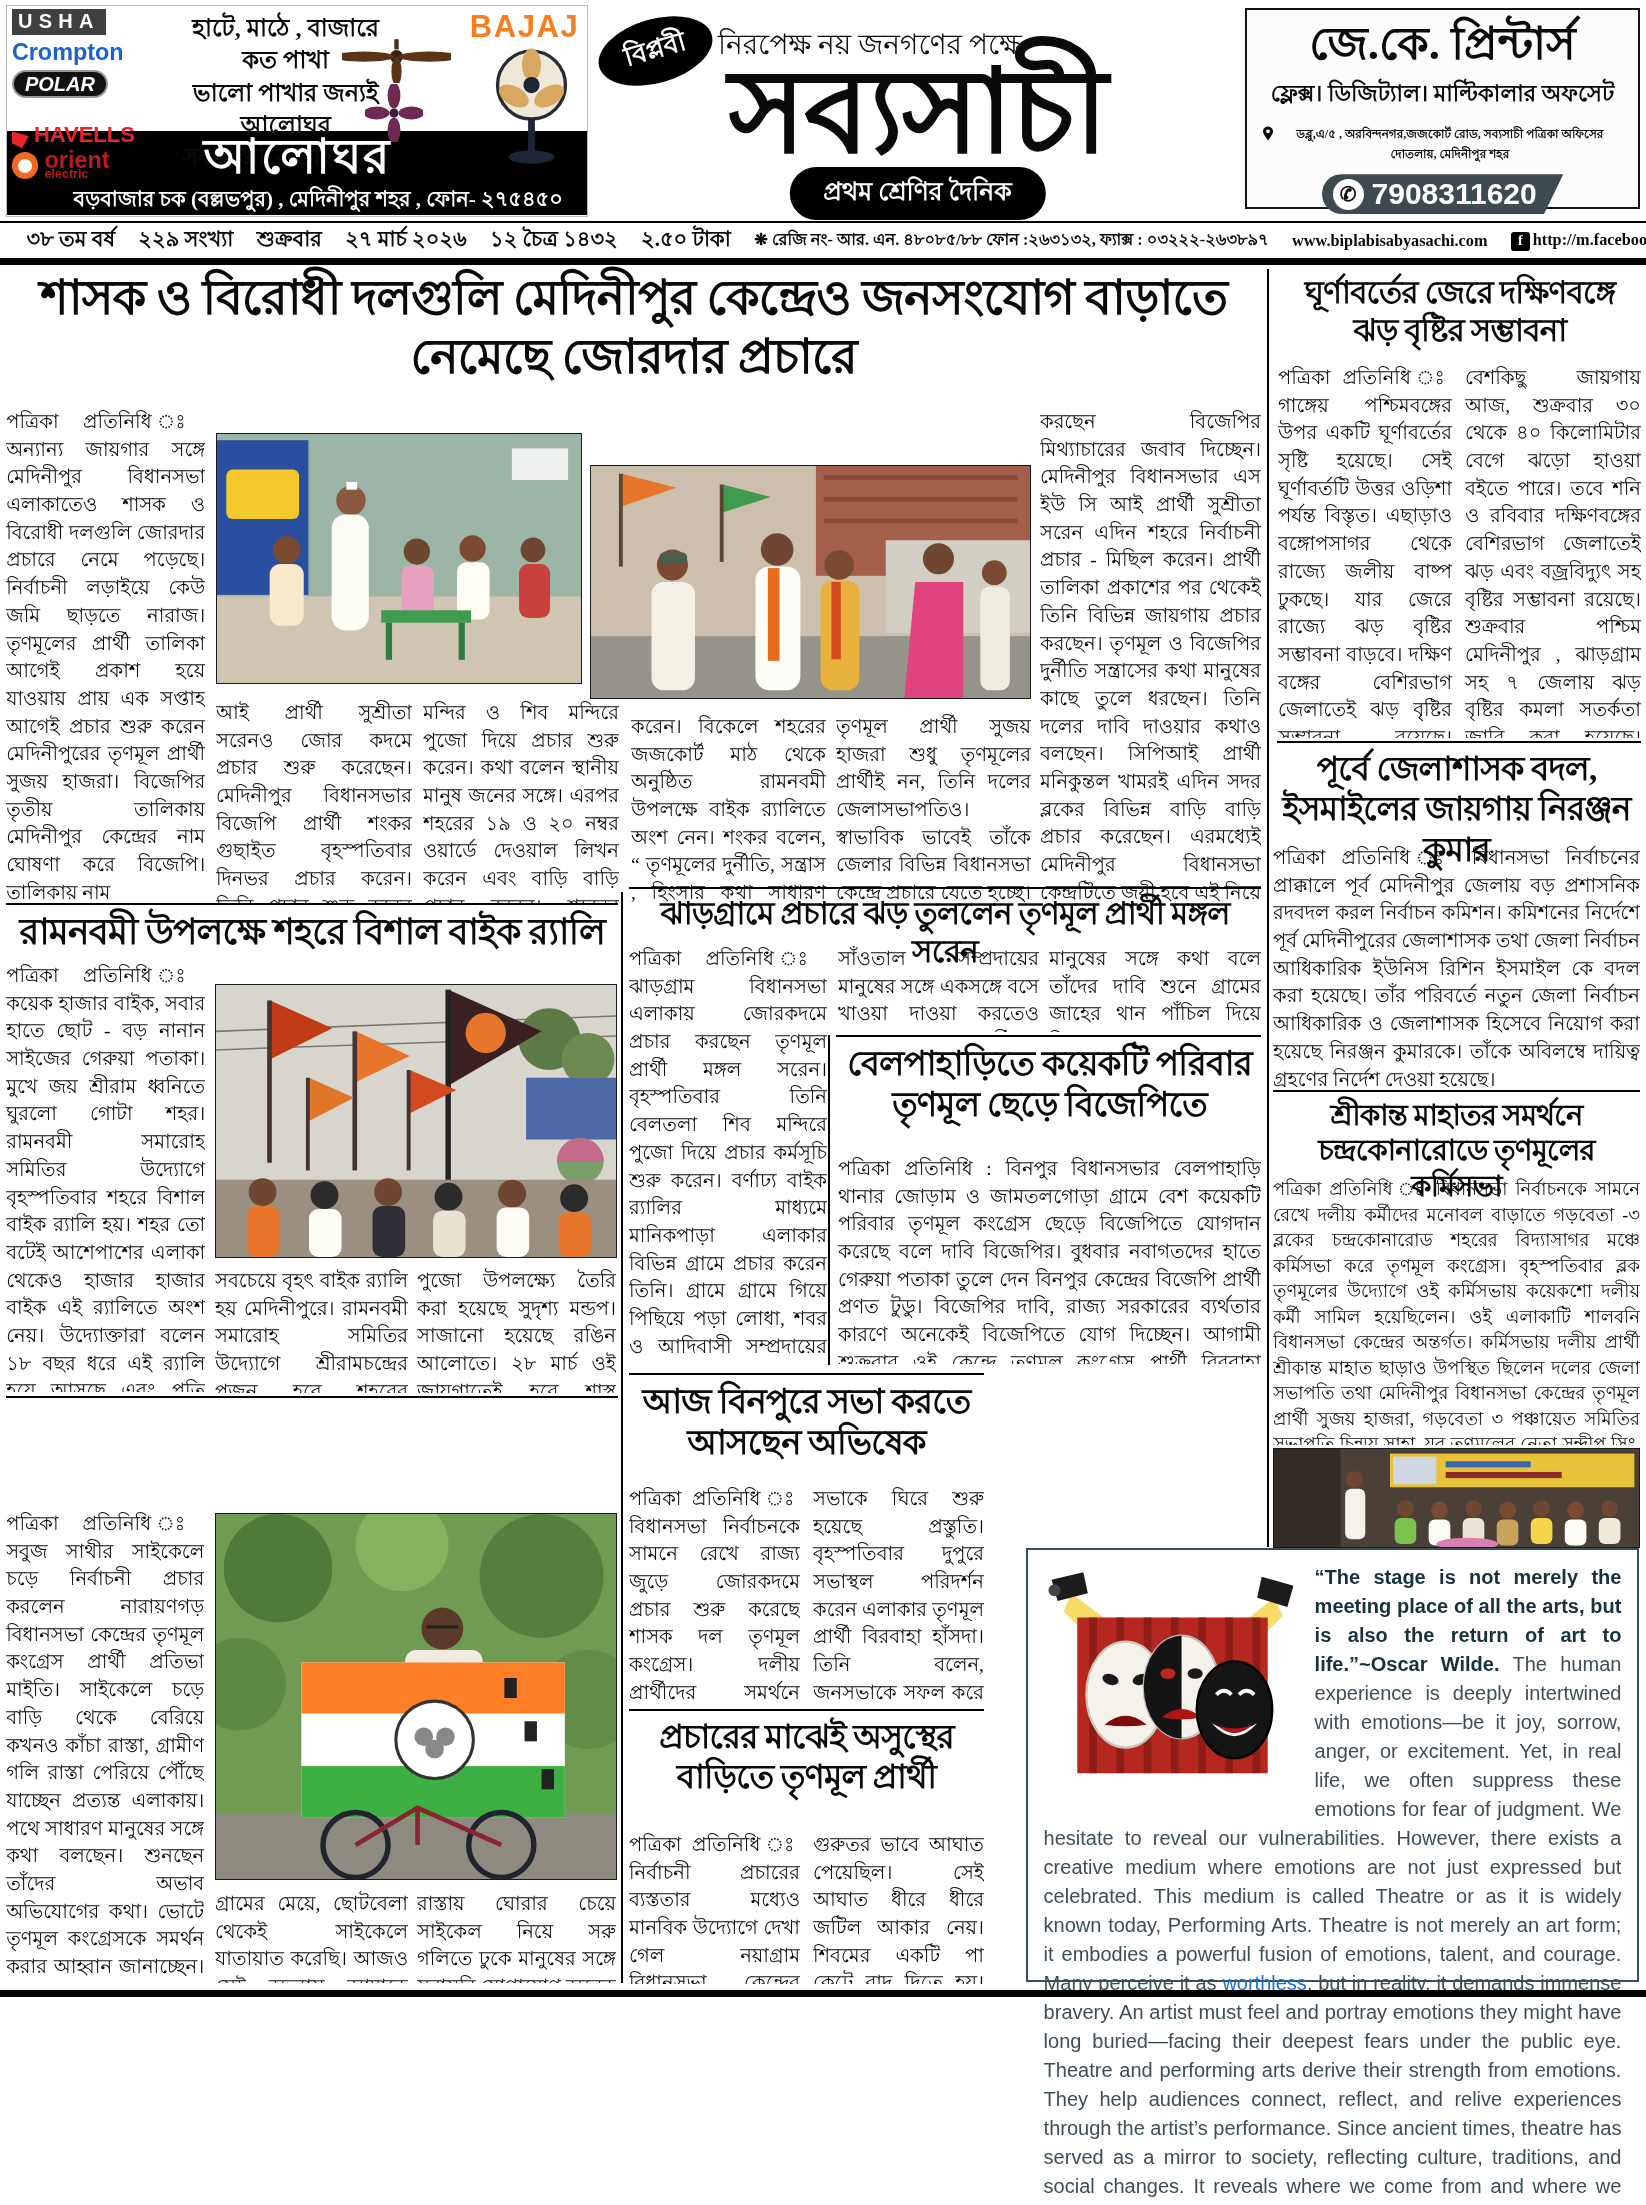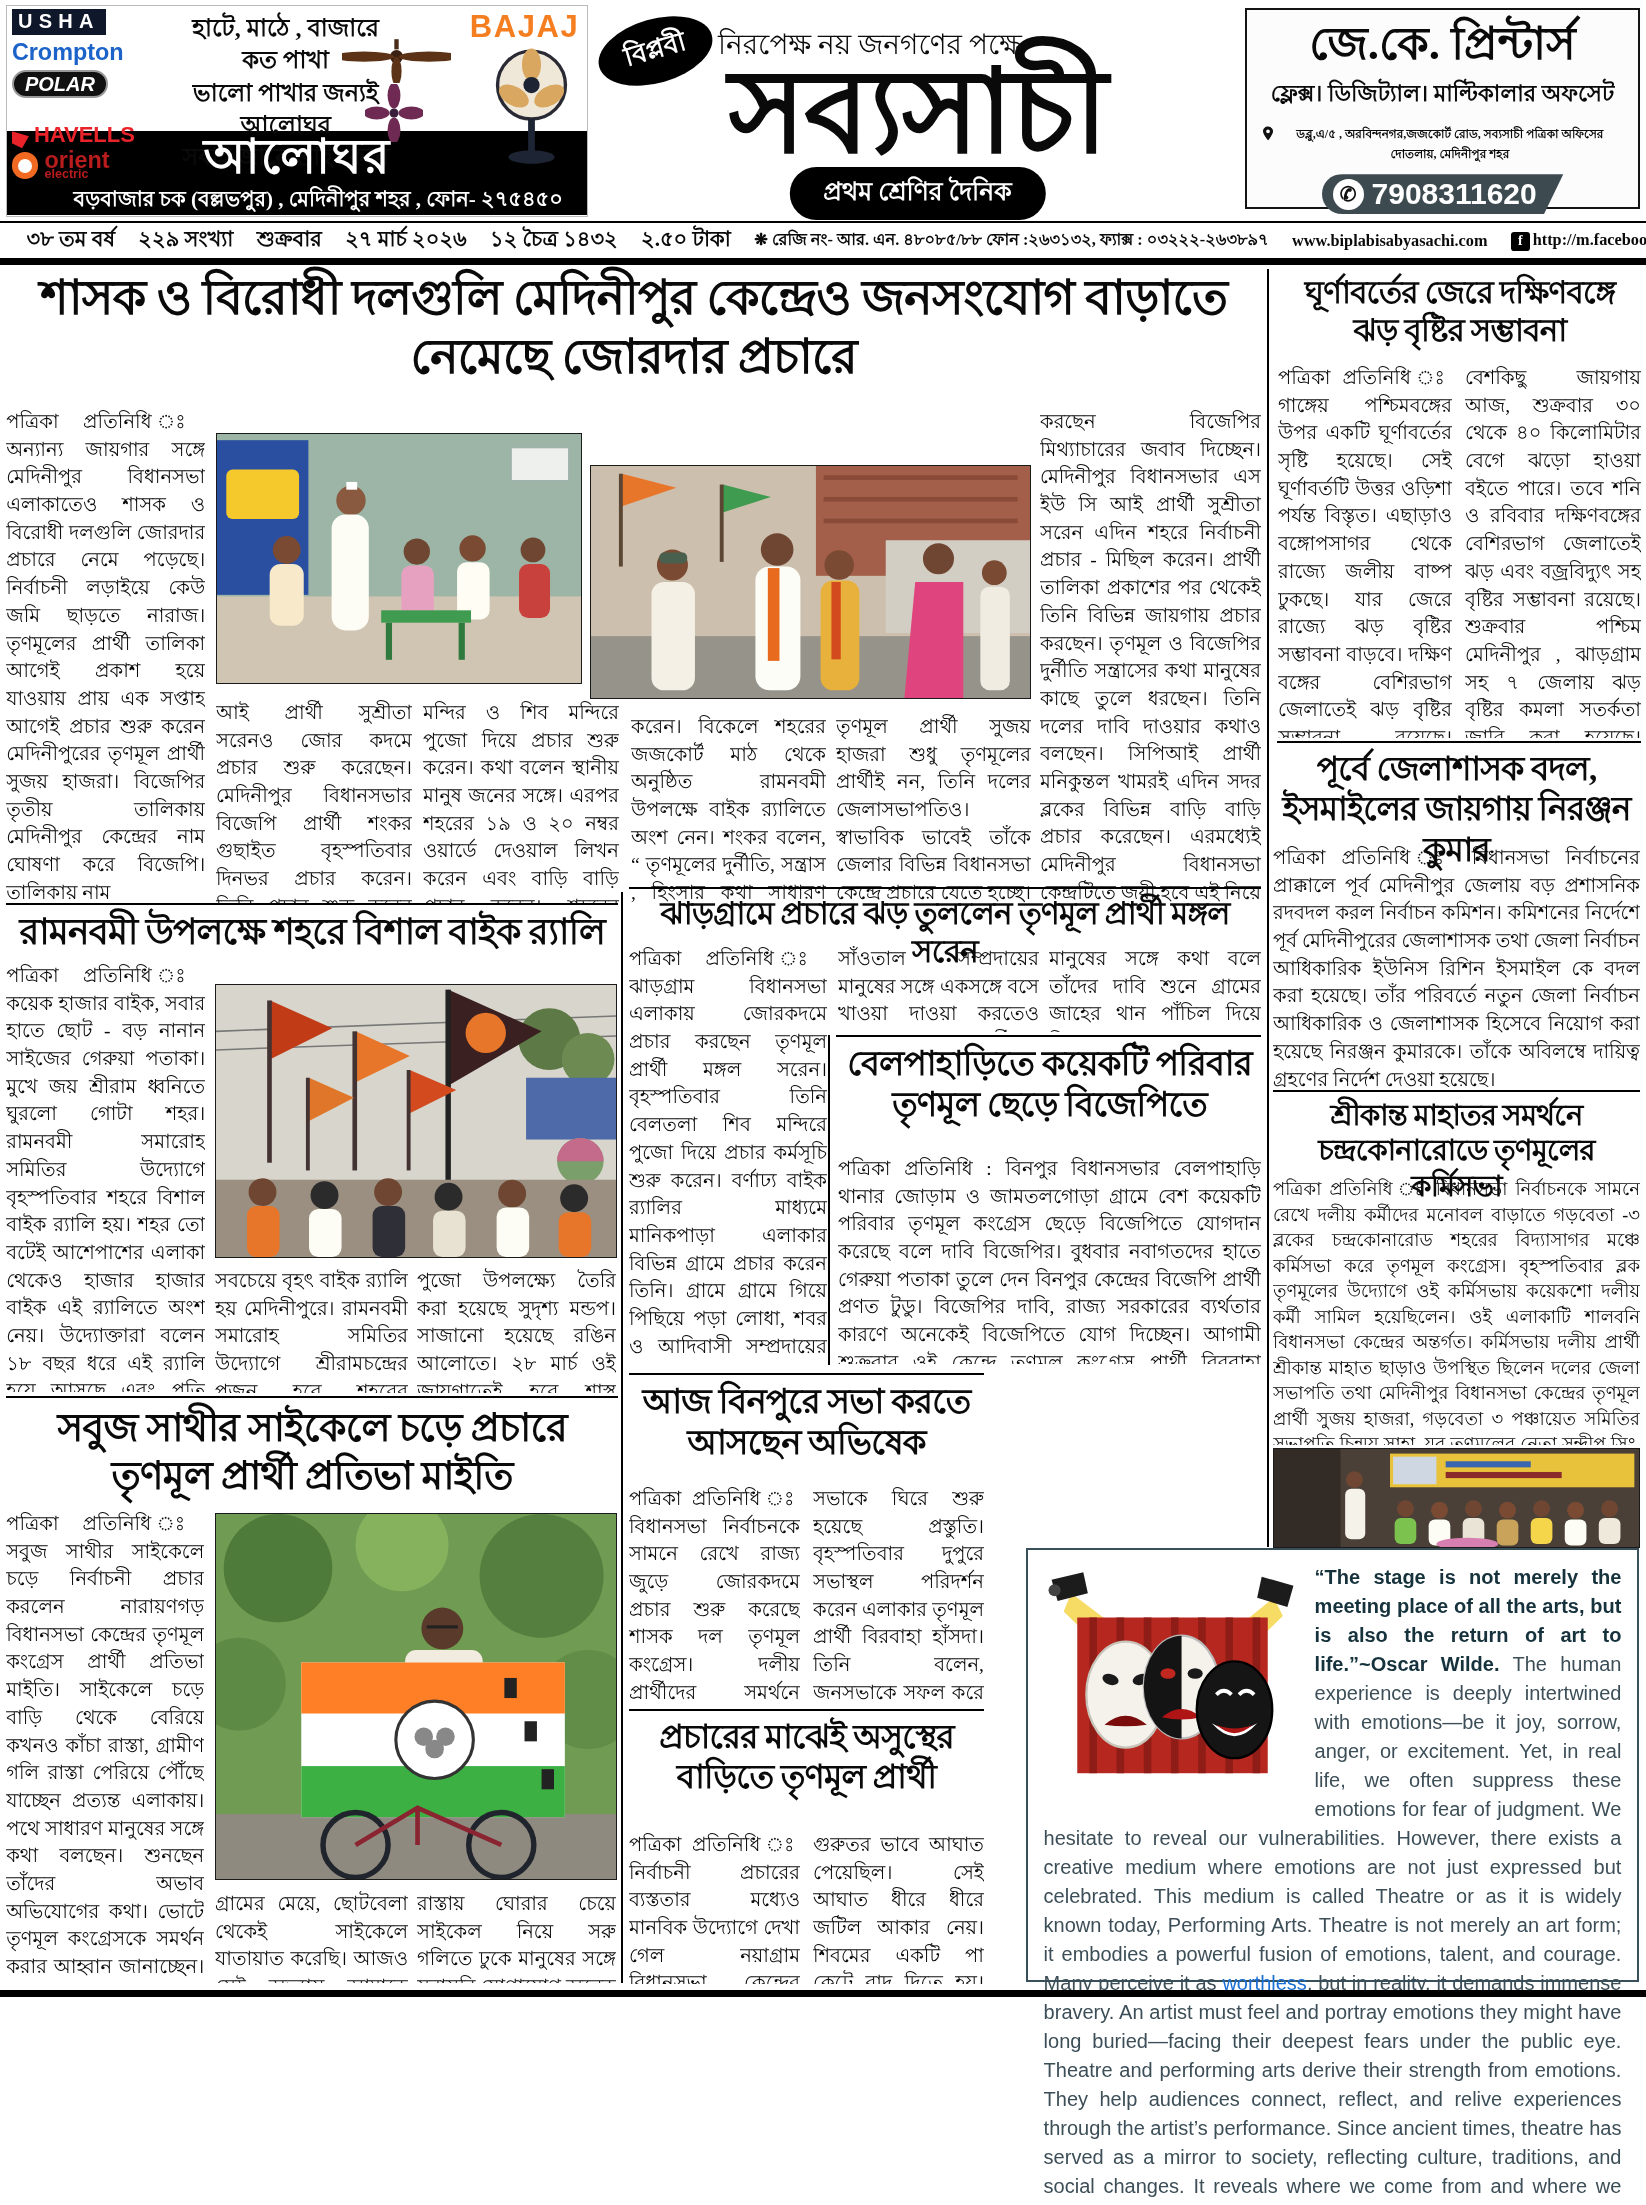--- a/index.html
+++ b/index.html
@@ -9,21 +9,21 @@
   .col { font-size:19.5px; line-height:1.42; text-align:justify; overflow:hidden; }
   .hl  { font-weight:900; text-align:center; line-height:1.22; letter-spacing:-0.8px;}
   .rule{ background:#000; }
   .photo { overflow:hidden; border:1.6px solid #1a1a1a; }
   .photo svg { display:block; width:100%; height:100%; }
 
   
   #adL { left:6.2px; top:4.7px; width:582px; height:212px; border:0.8px solid #bbb;}
   #adL-top { display:flex; height:125px; padding:3.1px 4.7px; }
   #brandcol { width:148px; display:flex; flex-direction:column; gap:3.9px; font-family:"Liberation Sans",sans-serif;}
-  .usha { background:#0f172a; color:#fff; font-weight:900; letter-spacing:6.2px; font-size:20px; padding:1.6px 6.2px; width:max-content;}
+  .usha { background:#404040; color:#fff; font-weight:900; letter-spacing:6.2px; font-size:20px; padding:1.6px 6.2px; width:max-content;}
   .crompton { color:#1b62c9; font-weight:900; font-size:23.4px; }
   .polar { background:#111; color:#fff; border:2.3px solid #999; border-radius:14px; font-weight:900; font-style:italic; font-size:20px; padding:0.8px 11px; width:max-content;}
   .havells { color:#e8232a; font-weight:900; font-size:22px; display:flex; align-items:flex-end; gap:5px;margin-top:20px;}
   .havicon { width:17px; height:17px; background:#e8232a; clip-path:polygon(0 0,100% 30%,60% 100%,0 70%);}
   .orientwrap { display:flex; align-items:center; gap:6.2px;}
   .oicon { width:26.5px; height:26.5px; border-radius:50%; background:#f26a21; position:relative;}
   .oicon:after { content:""; position:absolute; left:6.2px; top:6.2px; width:14px; height:14px; border-radius:50%; background:#fff;}
   .orient { color:#b91c1c; font-weight:900; font-size:23.4px; line-height:.75;}
   .orient small { font-size:12.5px; font-weight:700; display:block;}
   #slogans { flex:1; text-align:center; font-weight:800; font-size:24px; line-height:1.35; padding-top:3.1px;}
@@ -387,21 +387,20 @@
   <div class="abs hl" id="abHL">আজ বিনপুরে সভা করতে আসছেন অভিষেক</div>
   <div class="abs col" id="abC1">পত্রিকা প্রতিনিধি ঃ বিধানসভা নির্বাচনকে সামনে রেখে রাজ্য জুড়ে জোরকদমে প্রচার শুরু করেছে শাসক দল তৃণমূল কংগ্রেস। দলীয় প্রার্থীদের সমর্থনে প্রচারে নেমেছেন তৃণমূলের সর্বভারতীয় সাধারণ সম্পাদক অভিষেক বন্দ্যোপাধায়। আজ, শুক্রবার বিনপুর বিধানসভা কেন্দ্রে অভিষেক সভা করবেন। সেই</div>
   <div class="abs col" id="abC2">সভাকে ঘিরে শুরু হয়েছে প্রস্তুতি। বৃহস্পতিবার দুপুরে সভাস্থল পরিদর্শন করেন এলাকার তৃণমূল প্রার্থী বিরবাহা হাঁসদা। তিনি বলেন, জনসভাকে সফল করে তুলতে সবরকমের ব্যবস্থা নেওয়া হয়েছে। সভায় যাতে বেশ কয়েক হাজার মানুষ উপস্থিত হতে পারেন, তার জন্য যথাযথ ব্যবস্থা নেওয়া হয়েছে।</div>
 
   <div class="abs rule" id="skR"></div>
   <div class="abs hl" id="skHL">প্রচারের মাঝেই অসুস্থের বাড়িতে তৃণমূল প্রার্থী</div>
   <div class="abs col" id="skC1">পত্রিকা প্রতিনিধি ঃ নির্বাচনী প্রচারের ব্যস্ততার মধ্যেও মানবিক উদ্যোগে দেখা গেল নয়াগ্রাম বিধানসভা কেন্দ্রের তৃণমূল প্রার্থী দুলাল মুর্মুকে। গোপীবল্লভপুর-১ ব্লকের নয়াবসান গ্রামের বাসিন্দা উত্তম দণ্ডপাটের ছেলে শিবম দণ্ডপাট ফুটবল খেলতে গিয়ে</div>
   <div class="abs col" id="skC2">গুরুতর ভাবে আঘাত পেয়েছিল। সেই আঘাত ধীরে ধীরে জটিল আকার নেয়। শিবমের একটি পা কেটে বাদ দিতে হয়। বৃহস্পতিবার তাকে দেখতে তার বাড়িতে যান তৃণমূল প্রার্থী। ওই পরিবারের পাশে থাকার আশ্বাস দেন তিনি।</div>
 
   <div class="abs rule" id="gcR"></div>
-  <div class="abs hl" id="gcHL">সবুজ সাথীর সাইকেলে চড়ে প্রচারে তৃণমূল প্রার্থী প্রতিভা মাইতি</div>
   <div class="abs col" id="gcC1">পত্রিকা প্রতিনিধি ঃ সবুজ সাথীর সাইকেলে চড়ে নির্বাচনী প্রচার করলেন নারায়ণগড় বিধানসভা কেন্দ্রের তৃণমূল কংগ্রেস প্রার্থী প্রতিভা মাইতি। সাইকেলে চড়ে বাড়ি থেকে বেরিয়ে  কখনও কাঁচা রাস্তা, গ্রামীণ গলি রাস্তা পেরিয়ে পৌঁছে যাচ্ছেন প্রত্যন্ত এলাকায়। পথে সাধারণ মানুষের সঙ্গে কথা বলছেন। শুনছেন তাঁদের অভাব অভিযোগের কথা। ভোটে তৃণমূল কংগ্রেসকে সমর্থন করার আহ্বান জানাচ্ছেন। প্রতিভা মাইতি জেলাপরিষদের সভাধিপতি। সেই কারণে তাঁর জন্য গাড়ি ও অন্যান্য সুযোগ সুবিধা থাকলেও সেগুলি ব্যবহার না করে সাইকেলকেই সঙ্গী করেছেন তিনি। আবার কখনও পায়ে হেঁটে গ্রামের পর গ্রাম প্রচার করছেন। তাঁর কথায়, ‘আমি</div>
   <div class="abs photo" id="gcPhoto">
     <svg viewBox="0 0 516 472" preserveAspectRatio="none">
       <rect width="516" height="472" fill="#6f9b52"></rect>
       <circle cx="80" cy="70" r="70" fill="#4e7a3a"></circle>
         <circle cx="240" cy="40" r="60" fill="#86b25e"></circle>
         <circle cx="420" cy="80" r="80" fill="#557f3e"></circle>
         <circle cx="30" cy="220" r="60" fill="#5d8a44"></circle>
         <circle cx="480" cy="240" r="64" fill="#628d48"></circle>
       <rect x="0" y="388" width="516" height="84" fill="#8f8a80"></rect>

